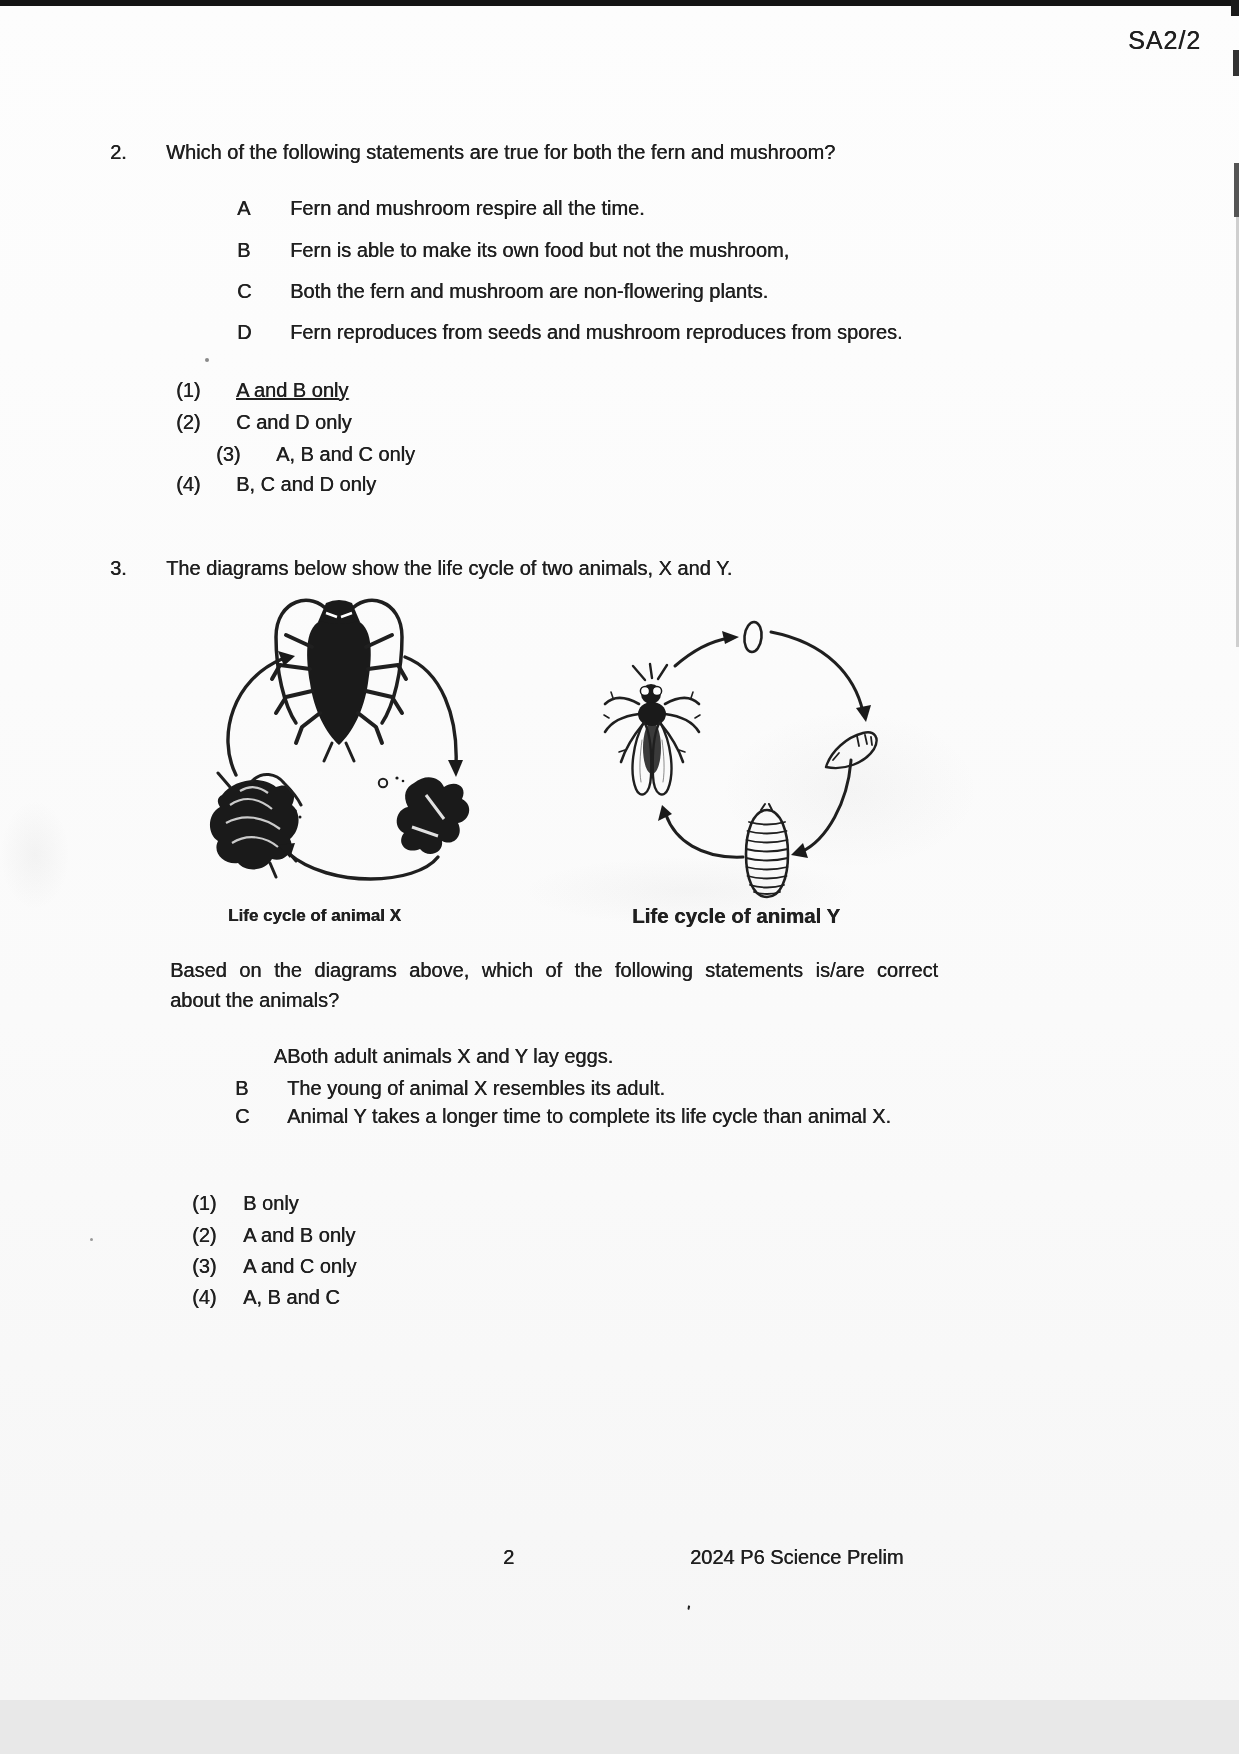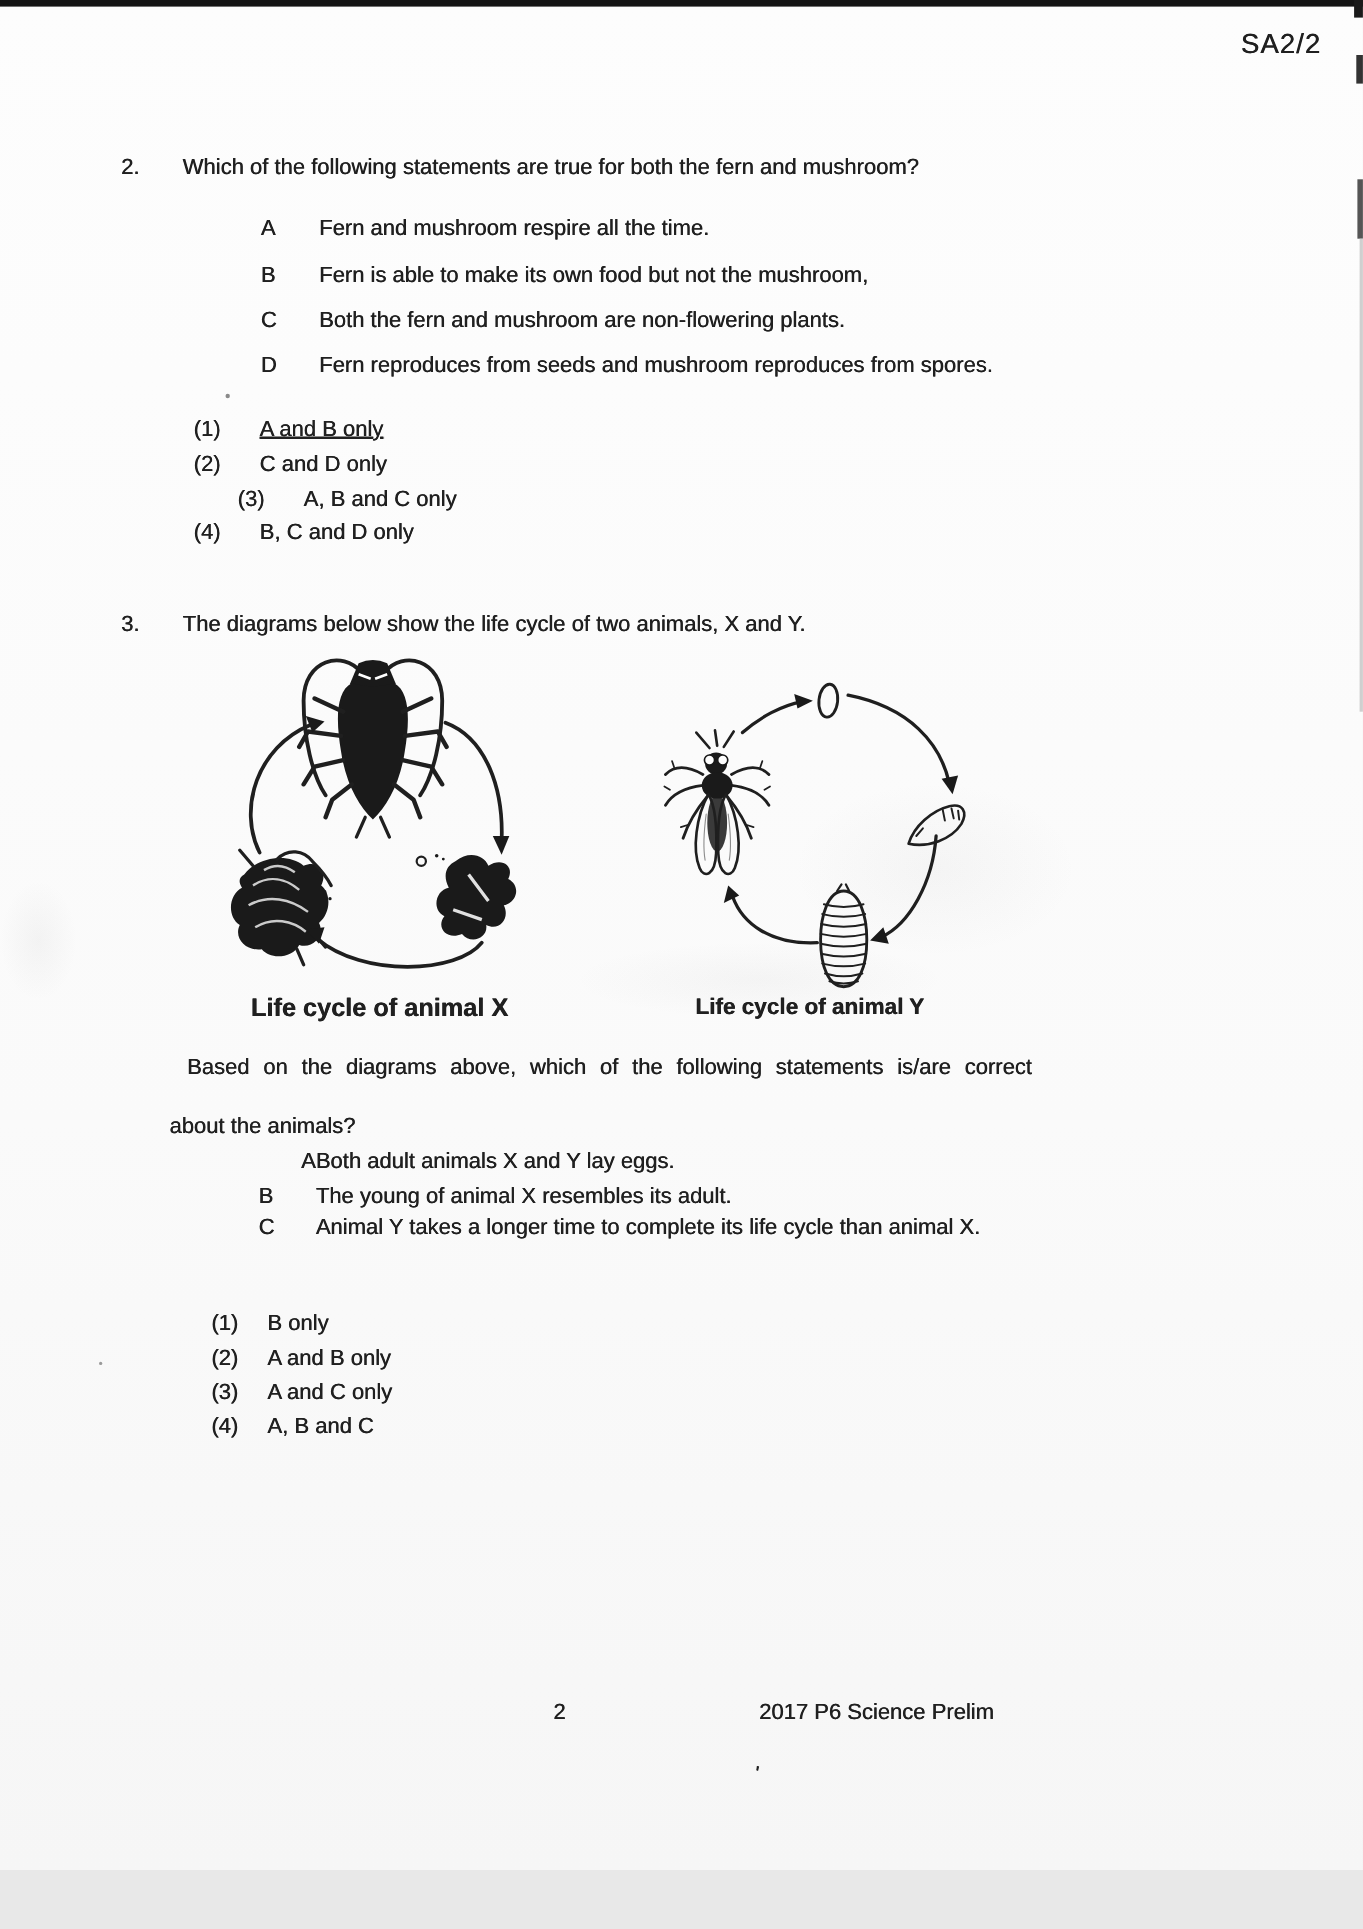--- a/index.html
+++ b/index.html
@@ -143,25 +143,25 @@
         <path class="stroke" stroke-width="3" d="M176,22 C232,33 260,66 268,102"></path>
         <path class="fillink" d="M271,112 L261,98 L276,95 Z"></path>
         <path class="stroke" stroke-width="3" d="M256,150 C253,192 232,230 206,242"></path>
         <path class="fillink" d="M196,245 L208,233 L213,248 Z"></path>
         <path class="stroke" stroke-width="3" d="M148,247 C106,249 80,230 71,205"></path>
         <path class="fillink" d="M67,195 L63,211 L77,204 Z"></path>
       </g>
     </svg>
   </div>
 
-  <div class="abs t bold" style="left:228px;top:904px;font-size:23px;">Life cycle of animal X</div>
+  <div class="abs t bold" style="left:228px;top:904px;font-size:17px;">Life cycle of animal X</div>
   <div class="abs t bold" style="left:632px;top:904px;font-size:20.5px;">Life cycle of animal Y</div>
 
   <div class="abs t just" style="left:170px;top:958px;width:768px;">Based on the diagrams above, which of the following statements is/are correct</div>
-  <div class="abs t" style="left:154px;top:988px;margin-top:24px;">about the animals?</div>
+  <div class="abs t" style="left:170px;top:988px;">about the animals?</div>
 
   <div class="abs t" style="left:235px;top:1044px;text-align:right;">
     <span class="lbl" style="width:52px;">A</span><span>Both adult animals X and Y lay eggs.</span>
   </div>
   <div class="abs t" style="left:235px;top:1076px;">
     <span class="lbl" style="width:52px;">B</span><span>The young of animal X resembles its adult.</span>
   </div>
   <div class="abs t" style="left:235px;top:1104px;">
     <span class="lbl" style="width:52px;">C</span><span>Animal Y takes a longer time to complete its life cycle than animal X.</span>
   </div>
@@ -173,16 +173,16 @@
     <span class="lbl" style="width:51px;">(2)</span><span>A and B only</span>
   </div>
   <div class="abs t" style="left:192px;top:1254px;">
     <span class="lbl" style="width:51px;">(3)</span><span>A and C only</span>
   </div>
   <div class="abs t" style="left:192px;top:1285px;">
     <span class="lbl" style="width:51px;">(4)</span><span>A, B and C</span>
   </div>
 
   <div class="abs t" style="left:503px;top:1545px;">2</div>
-  <div class="abs t" style="left:690px;top:1545px;">2017 P6 Science Prelim</div>
+  <div class="abs t" style="left:690px;top:1545px;">2024 P6 Science Prelim</div>
   <div class="abs t" style="left:686px;top:1600px;font-size:18px;transform:rotate(10deg);">'</div>
 
 </div>
 
 </body></html>

